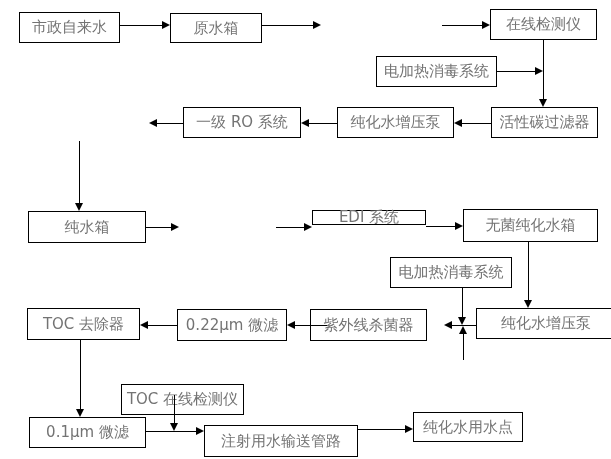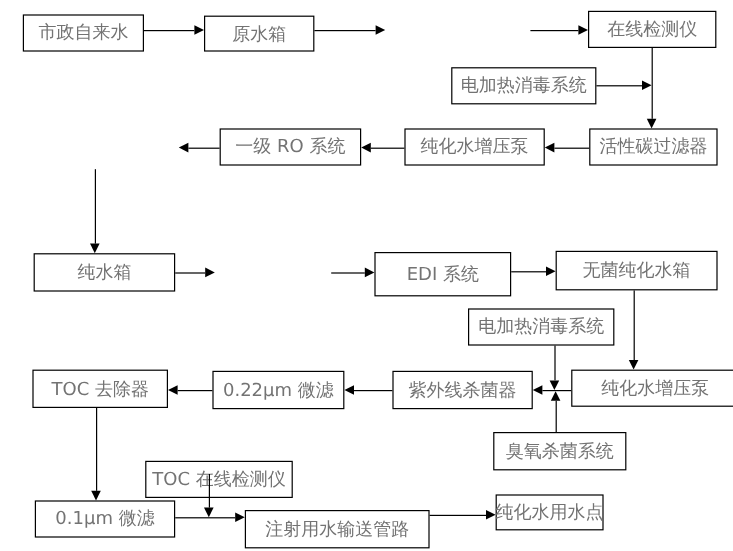--- a/index.html
+++ b/index.html
@@ -57,58 +57,55 @@
   <div class="node" style="left:337px;top:107px;width:117px;height:31px">
       <span>纯化水增压泵</span>
     </div>
   <div class="node" style="left:491px;top:107px;width:107px;height:31px">
       <span>活性碳过滤器</span>
     </div>
 
   <div class="node" style="left:28px;top:211px;width:118px;height:32px">
       <span>纯水箱</span>
     </div>
-  <div class="node" style="left:312px;top:210px;width:114px;height:37px">
+  <div class="node" style="left:312px;top:210px;width:114px;height:15px">
       <span>EDI 系统</span>
     </div>
   <div class="node" style="left:463px;top:209px;width:135px;height:33px">
       <span>无菌纯化水箱</span>
     </div>
 
   <div class="node" style="left:390px;top:257px;width:122px;height:31px">
       <span>电加热消毒系统</span>
     </div>
 
   <div class="node" style="left:27px;top:308px;width:113px;height:32px">
       <span>TOC 去除器</span>
     </div>
   <div class="node" style="left:177px;top:309px;width:110px;height:32px">
       <span>0.22μm 微滤</span>
     </div>
-  <div class="node" style="left:327px;top:309px;width:117px;height:32px">
+  <div class="node" style="left:310px;top:309px;width:117px;height:32px">
       <span>紫外线杀菌器</span>
     </div>
   <div class="node" style="left:476px;top:308px;width:140px;height:31px">
       <span>纯化水增压泵</span>
     </div>
 
   <div class="node" style="left:121px;top:384px;width:123px;height:31px">
       <span>TOC 在线检测仪</span>
     </div>
-  <div class="node" style="left:411px;top:360px;width:111px;height:32px">
-      <span>臭氧杀菌系统</span>
-    </div>
 
   <div class="node" style="left:29px;top:417px;width:117px;height:31px">
       <span>0.1μm 微滤</span>
     </div>
   <div class="node" style="left:204px;top:425px;width:154px;height:32px">
       <span>注射用水输送管路</span>
     </div>
-  <div class="node" style="left:413px;top:412px;width:90px;height:30px">
+  <div class="node" style="left:413px;top:412px;width:110px;height:30px">
       <span>纯化水用水点</span>
     </div>
 
   <div class="hl" style="left:120px;top:25px;width:42px"></div>
   <div class="ar r" style="left:162px;top:21px"></div>
 
   <div class="hl" style="left:262px;top:25px;width:51px"></div>
   <div class="ar r" style="left:313px;top:21px"></div>
 
   <div class="hl" style="left:442px;top:25px;width:40px"></div>

